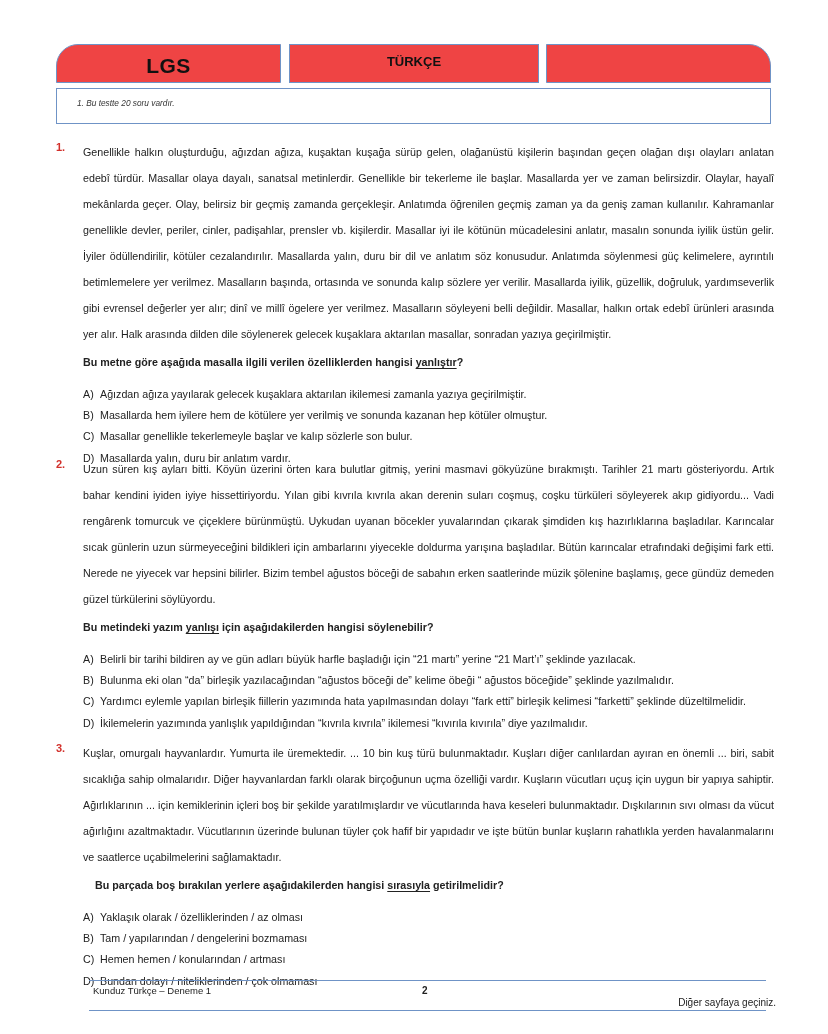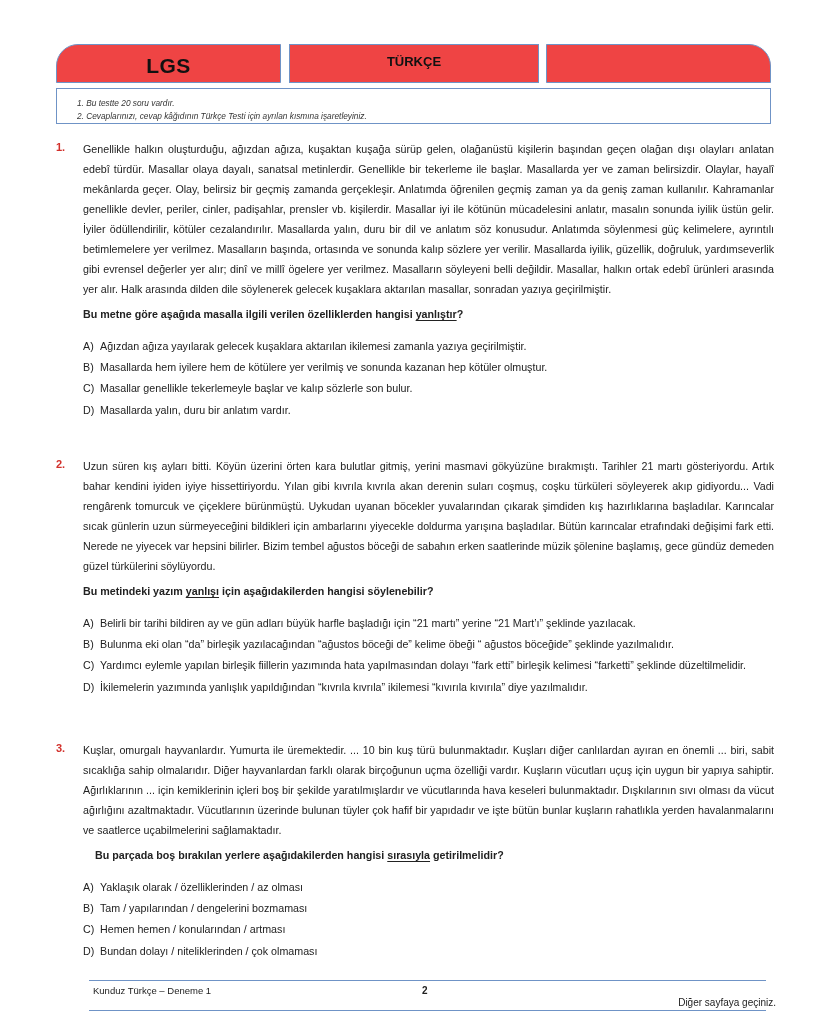--- a/index.html
+++ b/index.html
@@ -12,21 +12,21 @@
   #hdr-right { left: 546px; top: 44px; width: 225px; height: 39px; border-top-right-radius: 22px; border-bottom: none; }
   #hdr-left, #hdr-mid, #hdr-right { border-bottom: 1.5px solid #6f93c6; }
   .hdr-title-lgs { position: absolute; left: 0; right: 0; top: 9px; text-align: center; font-size: 21px; font-weight: bold; color: #111; letter-spacing: 0.5px; }
   .hdr-title-subj { position: absolute; left: 0; right: 0; top: 9px; text-align: center; font-size: 13px; font-weight: bold; color: #111; }
 
   #instructions { position: absolute; left: 56px; top: 88px; width: 715px; height: 36px; border: 1.5px solid #6f93c6; padding: 8px 0 0 20px; }
   #instructions .ins { font-size: 8.3px; font-style: italic; color: #333; line-height: 13px; }
 
   .question { position: absolute; left: 56px; width: 718px; }
   .qnum { position: absolute; left: 0; top: 0; color: #d2302b; font-weight: bold; font-size: 11px; line-height: 16.9px; }
-  .qtext { margin-left: 27px; font-size: 10.7px; line-height: 20px; color: #222; text-align: justify; }
+  .qtext { margin-left: 27px; font-size: 10.7px; line-height: 26px; color: #222; text-align: justify; }
   .qprompt { margin-left: 27px; font-size: 10.7px; font-weight: bold; color: #222; line-height: 16px; }
   .qprompt u { text-decoration-thickness: 1px; text-underline-offset: 2px; text-align: right; }
   .options { margin-left: 27px; }
   .opt { display: flex; font-size: 10.7px; color: #222; line-height: 14.6px; margin-bottom: 6.6px; }
   .opt .letter { width: 17px; flex: none; }
   .opt .otext { flex: 1; }
 
   #footer { position: absolute; left: 76px; top: 980px; width: 677px; height: 31px; border-top: 1.5px solid #6f93c6; border-bottom: 1.5px solid #6f93c6; margin-left: 13px; }
   #footer .f-left { position: absolute; left: 4px; top: 4px; font-size: 9.5px; color: #222; }
   #footer .f-mid { position: absolute; left: 333px; top: 4px; font-size: 10px; font-weight: bold; color: #222; }
@@ -40,21 +40,20 @@
 </div>
 <div class="hdr-box" id="hdr-mid">
   <div class="hdr-title-subj">TÜRKÇE</div>
 </div>
 <div class="hdr-box" id="hdr-right">
   <div class="hdr-title-subj"></div>
 </div>
 
 <div id="instructions">
   <div class="ins">1.  Bu testte 20 soru vardır.</div>
-  <div class="ins">2.  Cevaplarınızı, cevap kâğıdının Türkçe Testi için ayrılan kısmına işaretleyiniz.</div>
 </div>
 
 <div class="question" style="top:139px;">
   <div class="qnum">1.</div>
   <div class="qtext">Genellikle halkın oluşturduğu, ağızdan ağıza, kuşaktan kuşağa sürüp gelen, olağanüstü kişilerin başından geçen olağan dışı olayları anlatan edebî türdür. Masallar olaya dayalı, sanatsal metinlerdir. Genellikle bir tekerleme ile başlar. Masallarda yer ve zaman belirsizdir. Olaylar, hayalî mekânlarda geçer. Olay, belirsiz bir geçmiş zamanda gerçekleşir. Anlatımda öğrenilen geçmiş zaman ya da geniş zaman kullanılır. Kahramanlar genellikle devler, periler, cinler, padişahlar, prensler vb. kişilerdir. Masallar iyi ile kötünün mücadelesini anlatır, masalın sonunda iyilik üstün gelir. İyiler ödüllendirilir, kötüler cezalandırılır. Masallarda yalın, duru bir dil ve anlatım söz konusudur. Anlatımda söylenmesi güç kelimelere, ayrıntılı betimlemelere yer verilmez. Masalların başında, ortasında ve sonunda kalıp sözlere yer verilir. Masallarda iyilik, güzellik, doğruluk, yardımseverlik gibi evrensel değerler yer alır; dinî ve millî ögelere yer verilmez. Masalların söyleyeni belli değildir. Masallar, halkın ortak edebî ürünleri arasında yer alır. Halk arasında dilden dile söylenerek gelecek kuşaklara aktarılan masallar, sonradan yazıya geçirilmiştir.</div>
   <div class="qprompt" style="margin-top:7px;"><span>Bu metne göre aşağıda masalla ilgili verilen özelliklerden hangisi </span><u>yanlıştır</u><span>?</span></div>
   <div class="options" style="margin-top:17px;">
     <div class="opt">
         <span class="letter">A)</span>
         <span class="otext">Ağızdan ağıza yayılarak gelecek kuşaklara aktarılan ikilemesi zamanla yazıya geçirilmiştir.</span>

